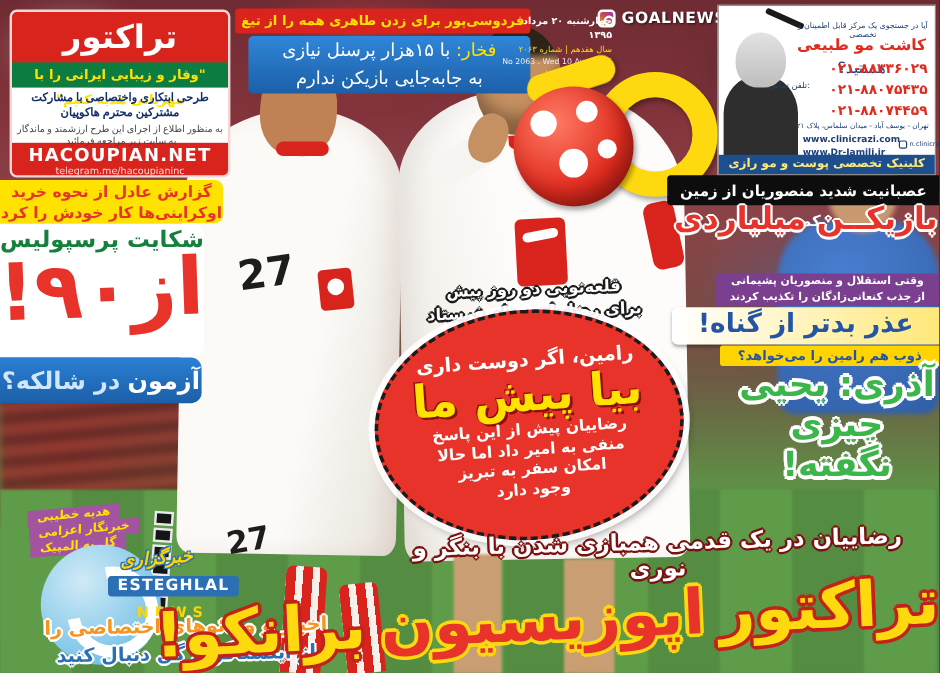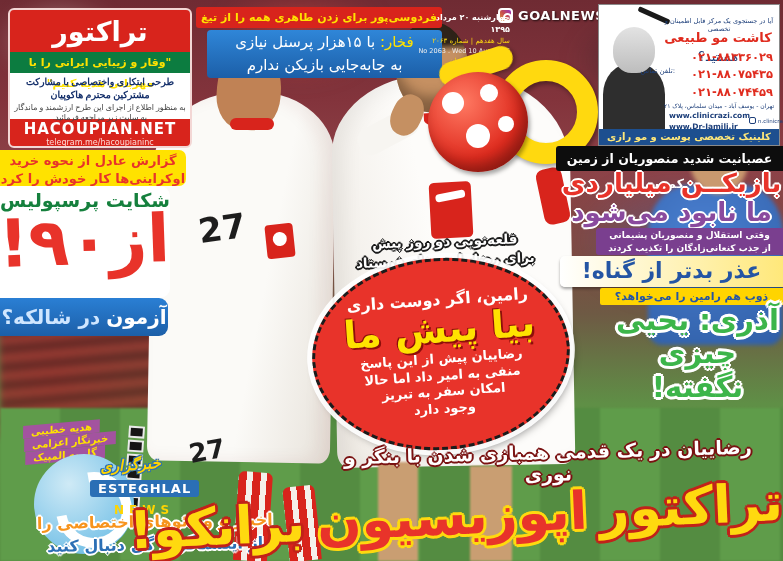--- a/index.html
+++ b/index.html
@@ -306,21 +306,20 @@
     </div>
     <div class="cl-ig">
       <b></b>
       <span>n.clinicrazi</span>
     </div>
     <div class="cl-footer">کلینیک تخصصی پوست و مو رازی</div>
   </div>
 
   <div class="abs bar-black">عصبانیت شدید منصوریان از زمین کمپ</div>
   <div class="abs h-red ow">بازیکــن میلیاردی</div>
-  <div class="abs h-purple ow">ما نابود می‌شود</div>
   <div class="abs box-purple">
     <div>وقتی استقلال و منصوریان پشیمانی</div>
     <div>از جذب کنعانی‌زادگان را تکذیب کردند</div>
   </div>
   <div class="abs h-excuse">عذر بدتر از گناه!</div>
   <div class="abs strip-yellow">ذوب هم رامین را می‌خواهد؟</div>
   <div class="abs h-green ow3">
     <div>آذری: یحیی</div>
     <div>چیزی نگفته!</div>
   </div>

